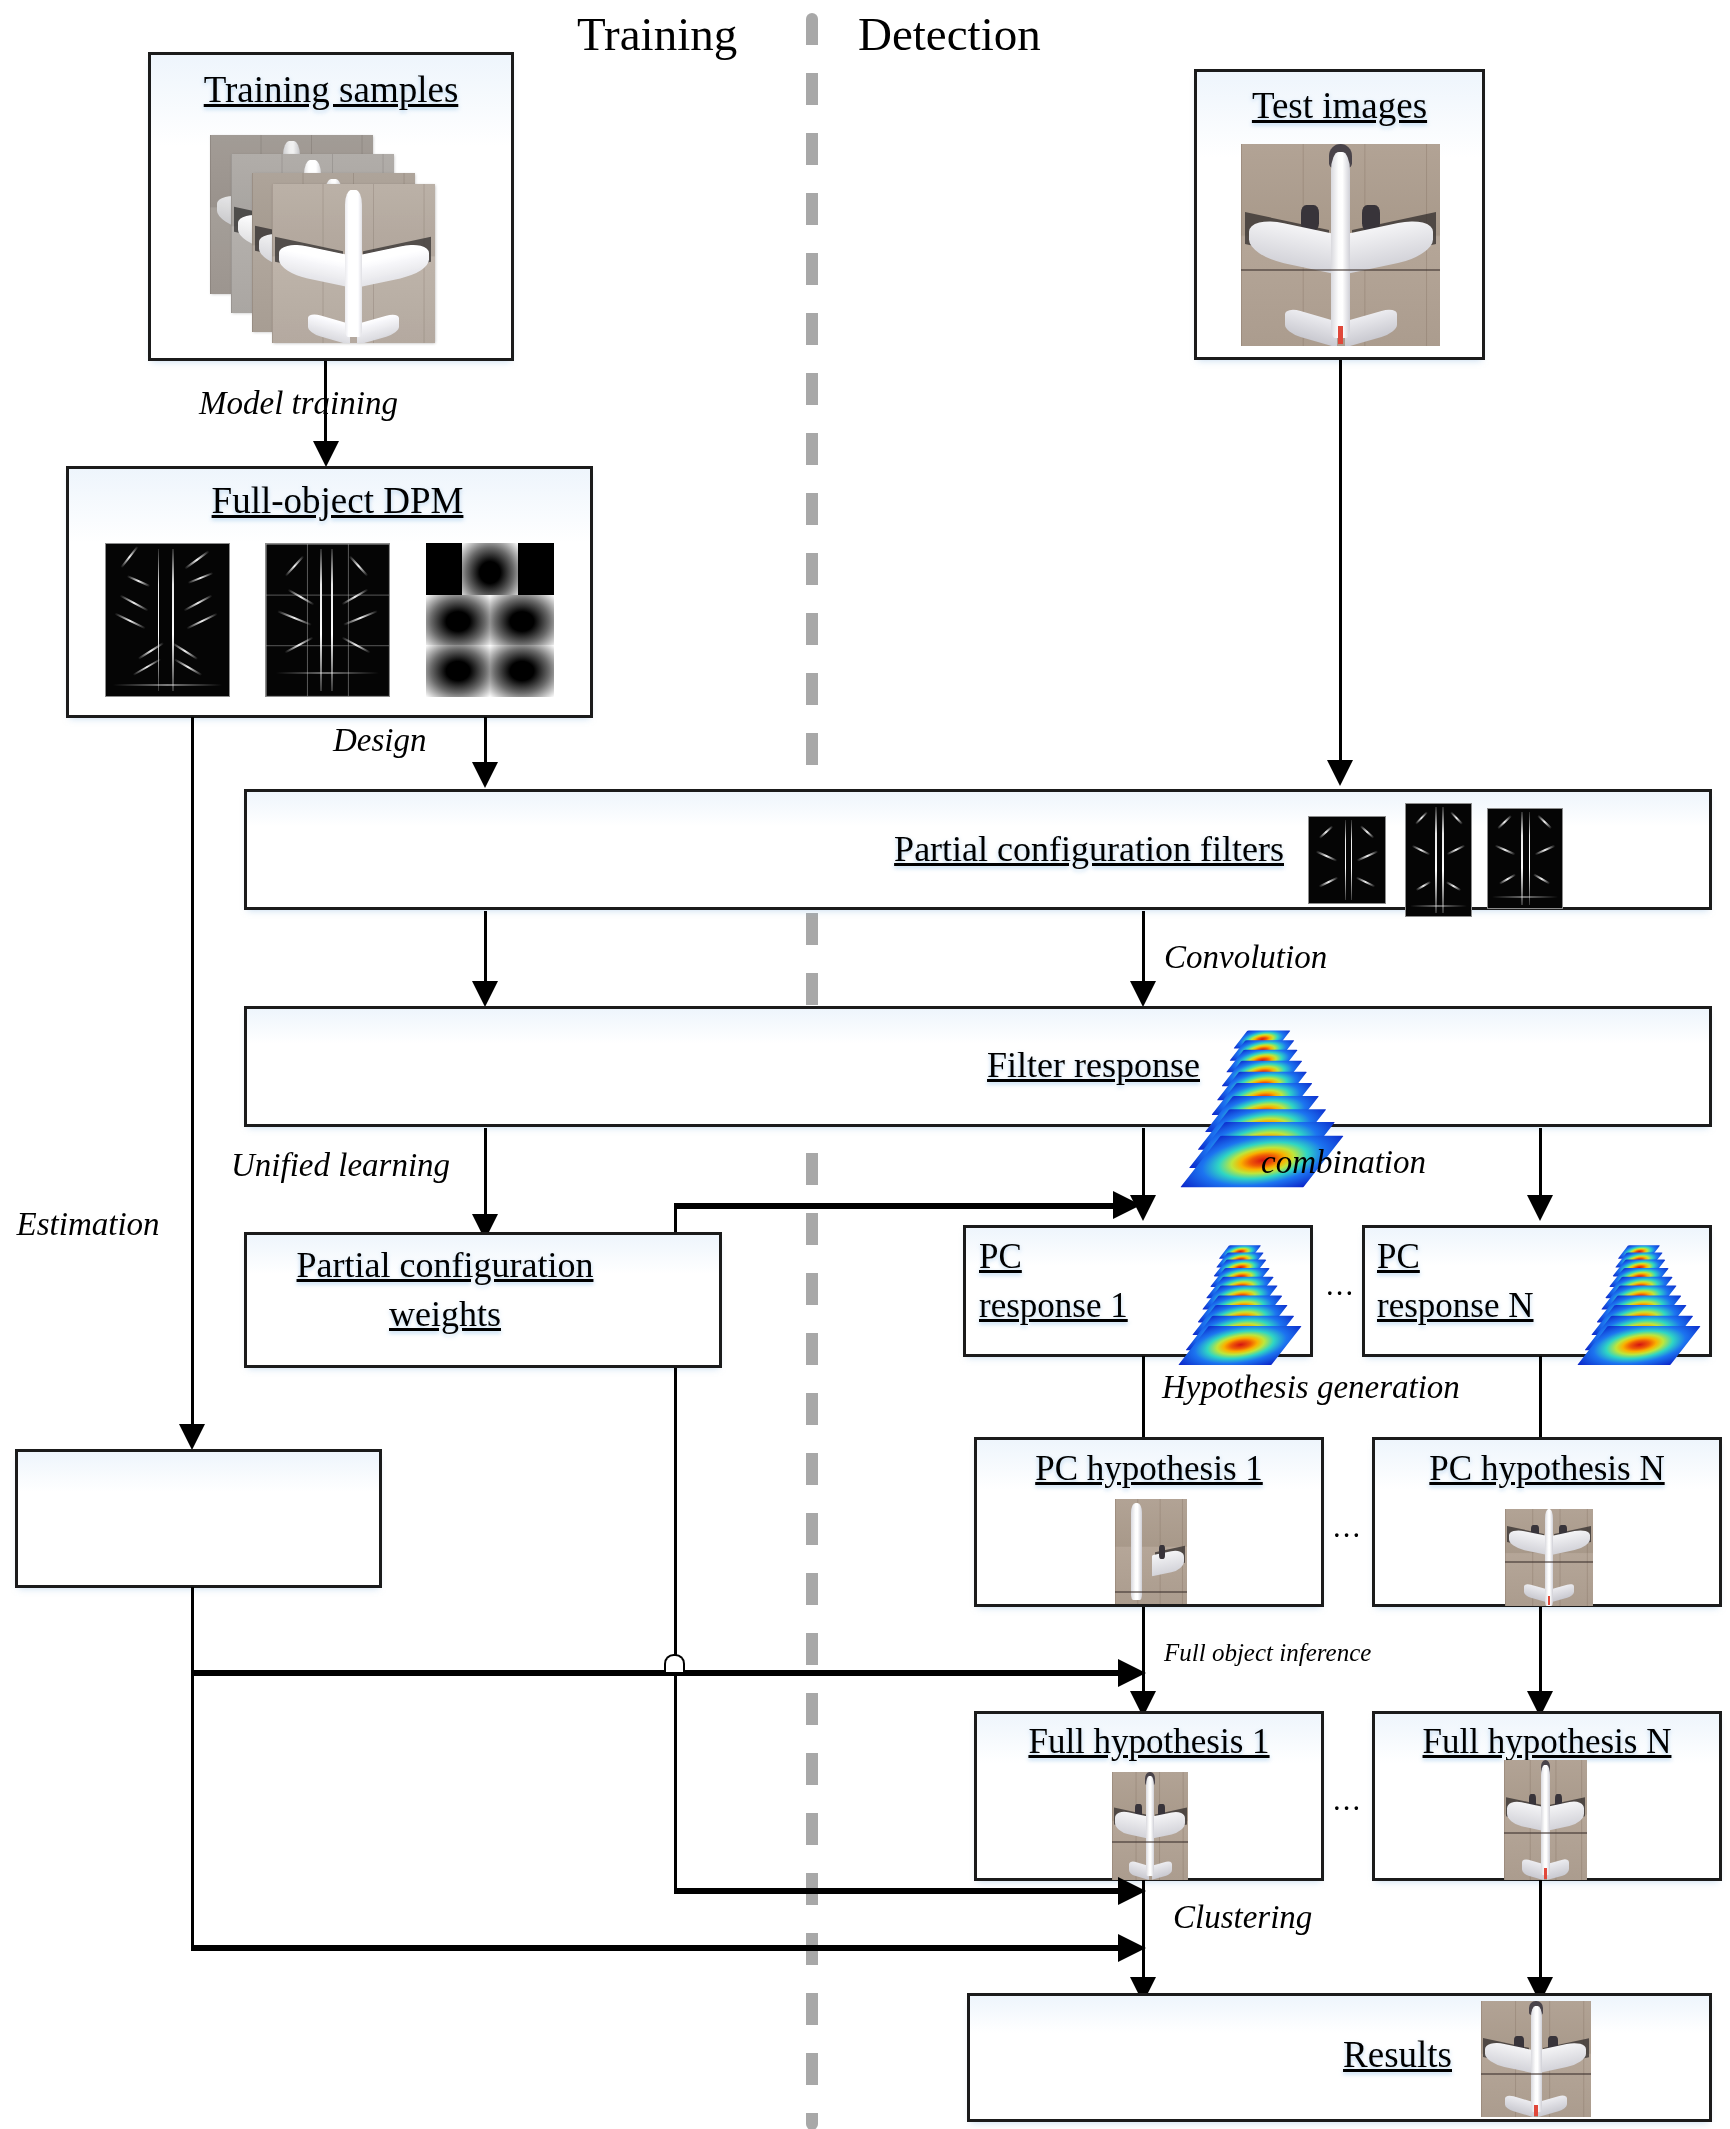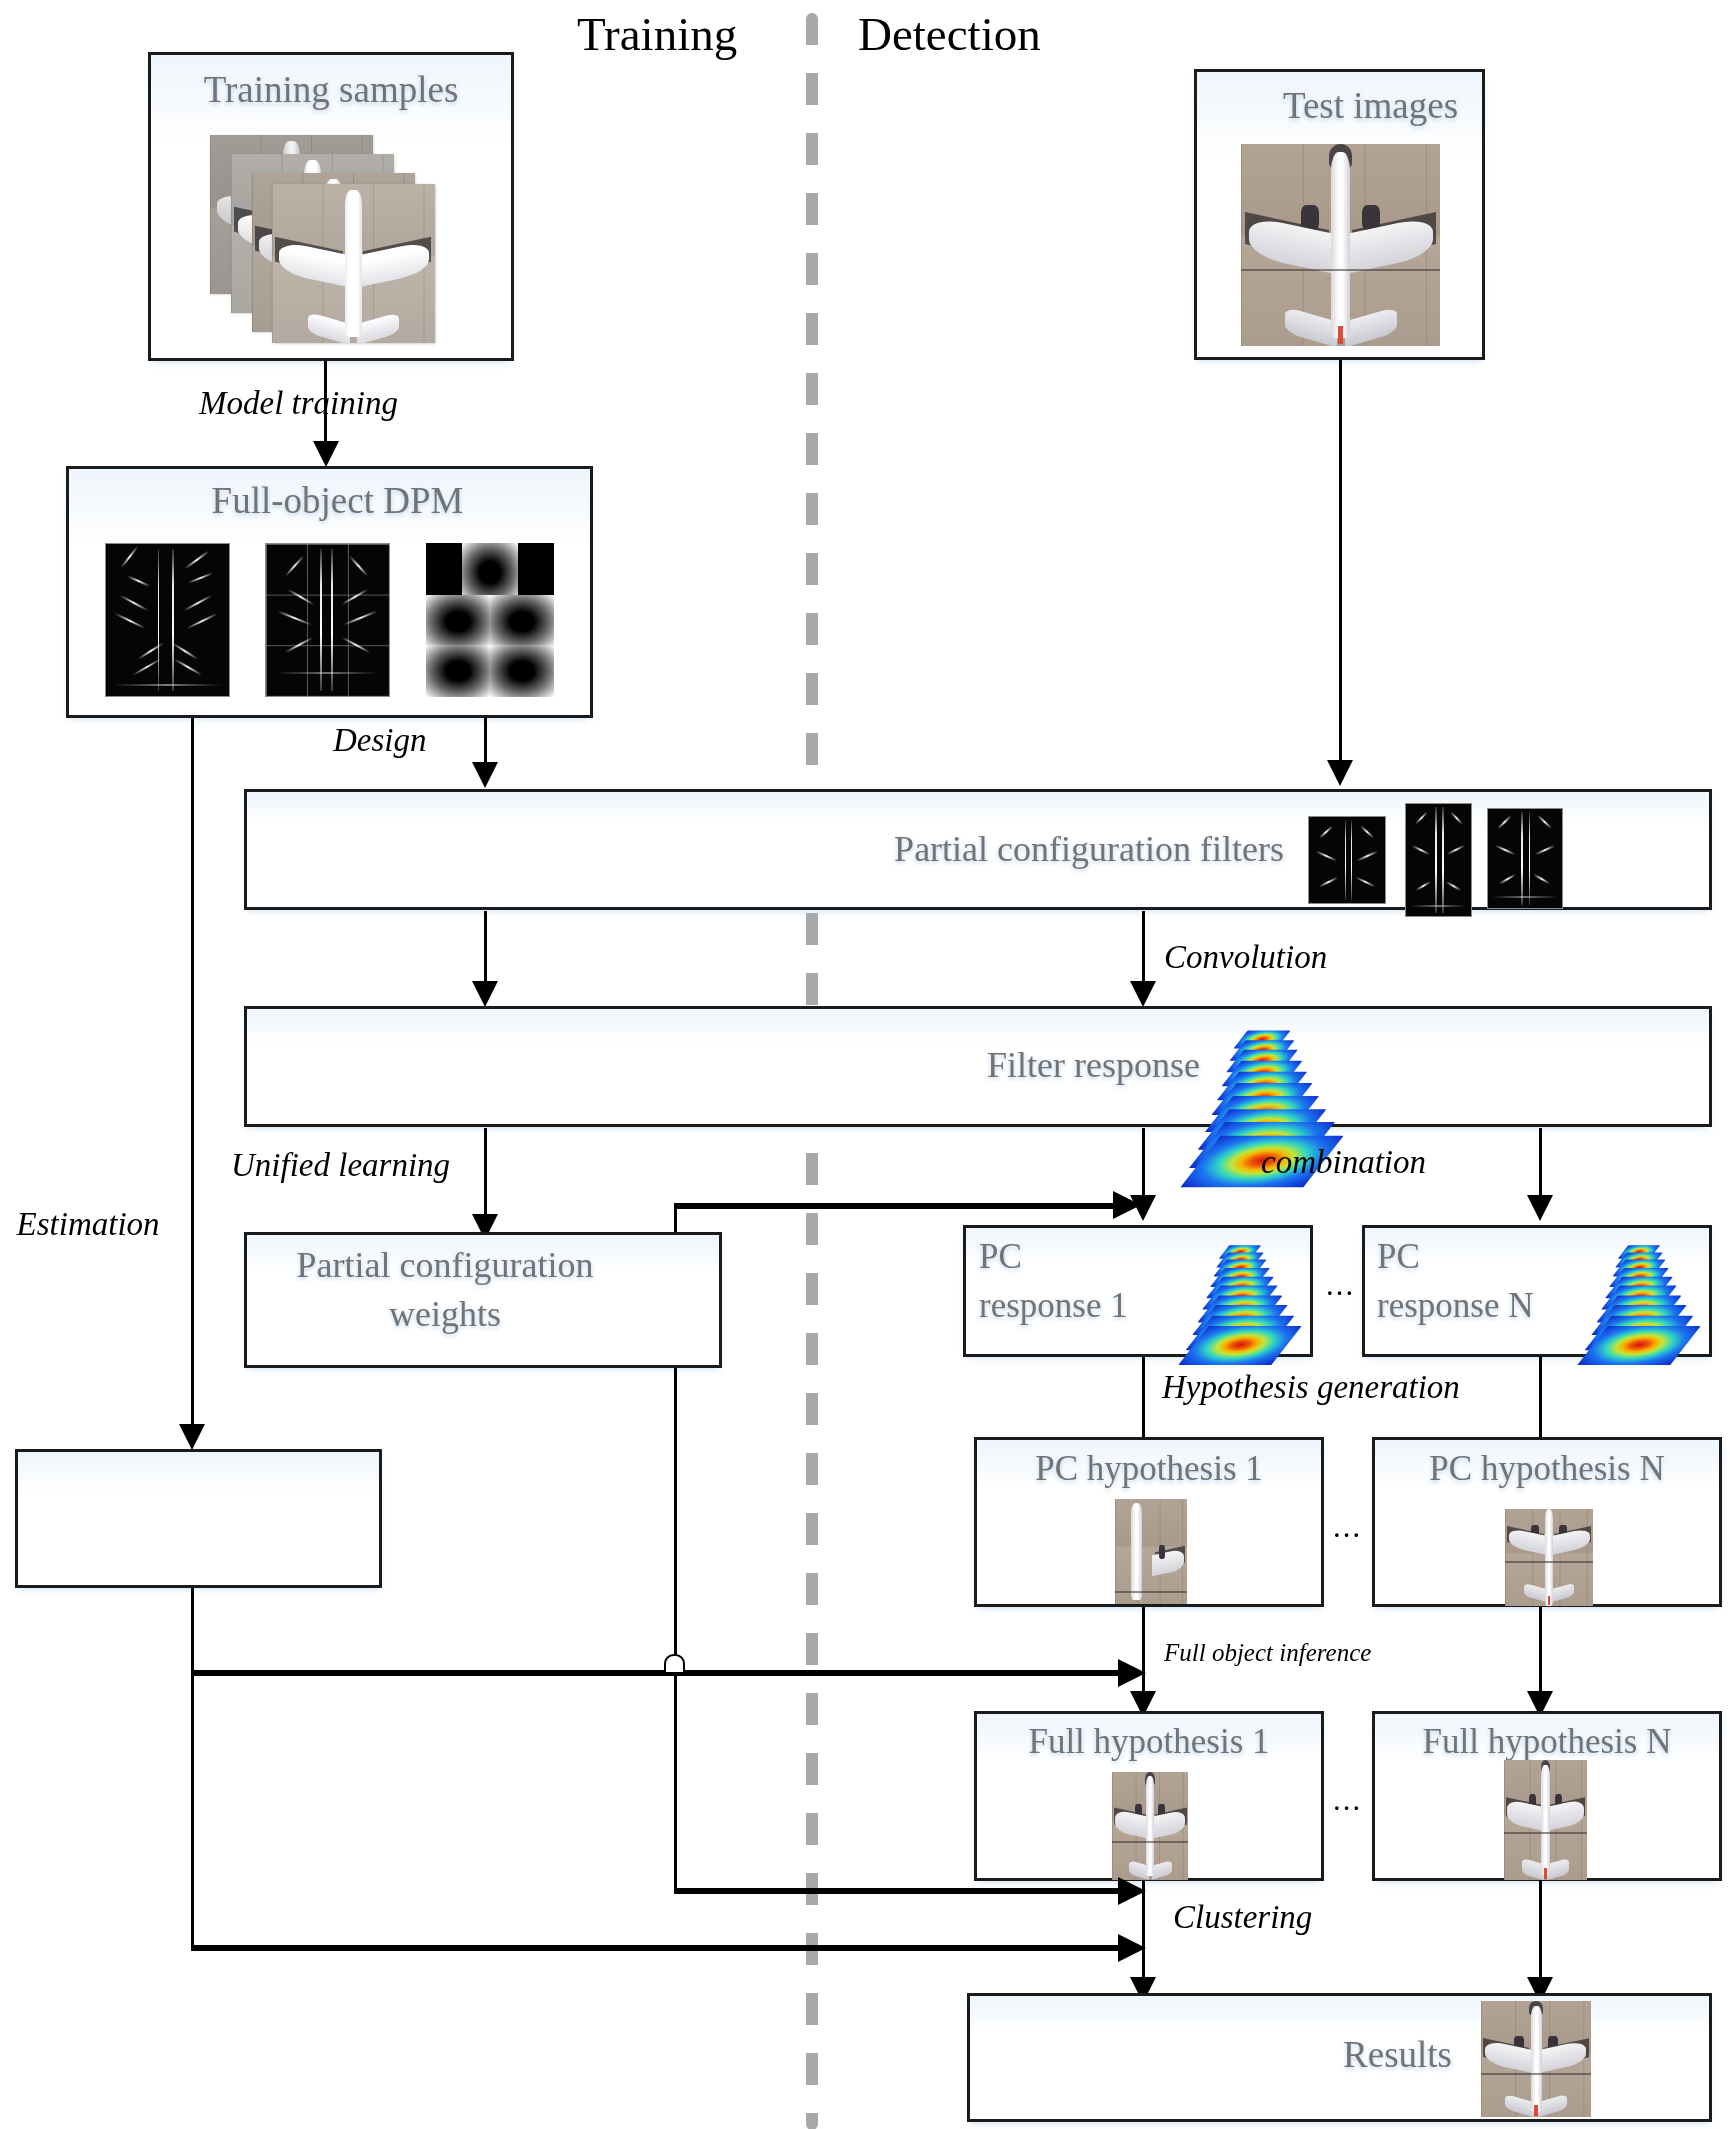--- a/index.html
+++ b/index.html
@@ -11,24 +11,25 @@
     position:absolute;
     box-sizing:border-box;
     border:3.5px solid #1b1b1b;
     background:linear-gradient(to bottom,#eef5fc 0%,#ffffff 30%,#ffffff 100%);
     box-shadow:0 4.2px 7px -2.8px rgba(150,190,225,.55);
   }
   .boxlabel{
     position:absolute;
     left:0;right:9px;
     text-align:center;
-    color:#737373;
+    color:#000000;
     line-height:1.15;
     text-shadow:0 2.1px 4.2px rgba(160,200,235,.75);
     white-space:pre-line;
+    text-decoration:underline;
   }
   .vline{position:absolute;background:#000;width:2.8px;}
   .hline{position:absolute;background:#000;height:2.8px;}
   .hline.thick{height:6.2px;}
   .arrowdown{
     position:absolute;
     width:0;height:0;
     border-left:13px solid transparent;
     border-right:13px solid transparent;
     border-top:26px solid #000;
@@ -200,21 +201,21 @@
     <div class="tailL"></div>
       <div class="tailR"></div>
     <div class="fuse"></div>
   </div>
 
   <div class="vline" style="left:324px;top:361px;height:82px;"></div>
   <div class="arrowdown" style="left:313px;top:441px;"></div>
   <div class="ital" style="left:199px;top:385px;font-size:33px;">Model training</div>
 
   <div class="box" style="left:1194px;top:69px;width:291px;height:291px;"></div>
-  <div class="boxlabel" style="left:1194px;top:85px;width:291px;font-size:37px;padding-left:31px;">Test images</div>
+  <div class="boxlabel" style="left:1194px;top:85px;width:291px;font-size:37px;">Test images</div>
   <div class="plane" style="left:1241px;top:144px;width:199px;height:202px;">
     <div class="shL"></div>
       <div class="shR"></div>
     <div class="engL"></div>
       <div class="engR"></div>
     <div class="wingL"></div>
       <div class="wingR"></div>
     <div class="tailL"></div>
       <div class="tailR"></div>
     <div class="nose"></div>

